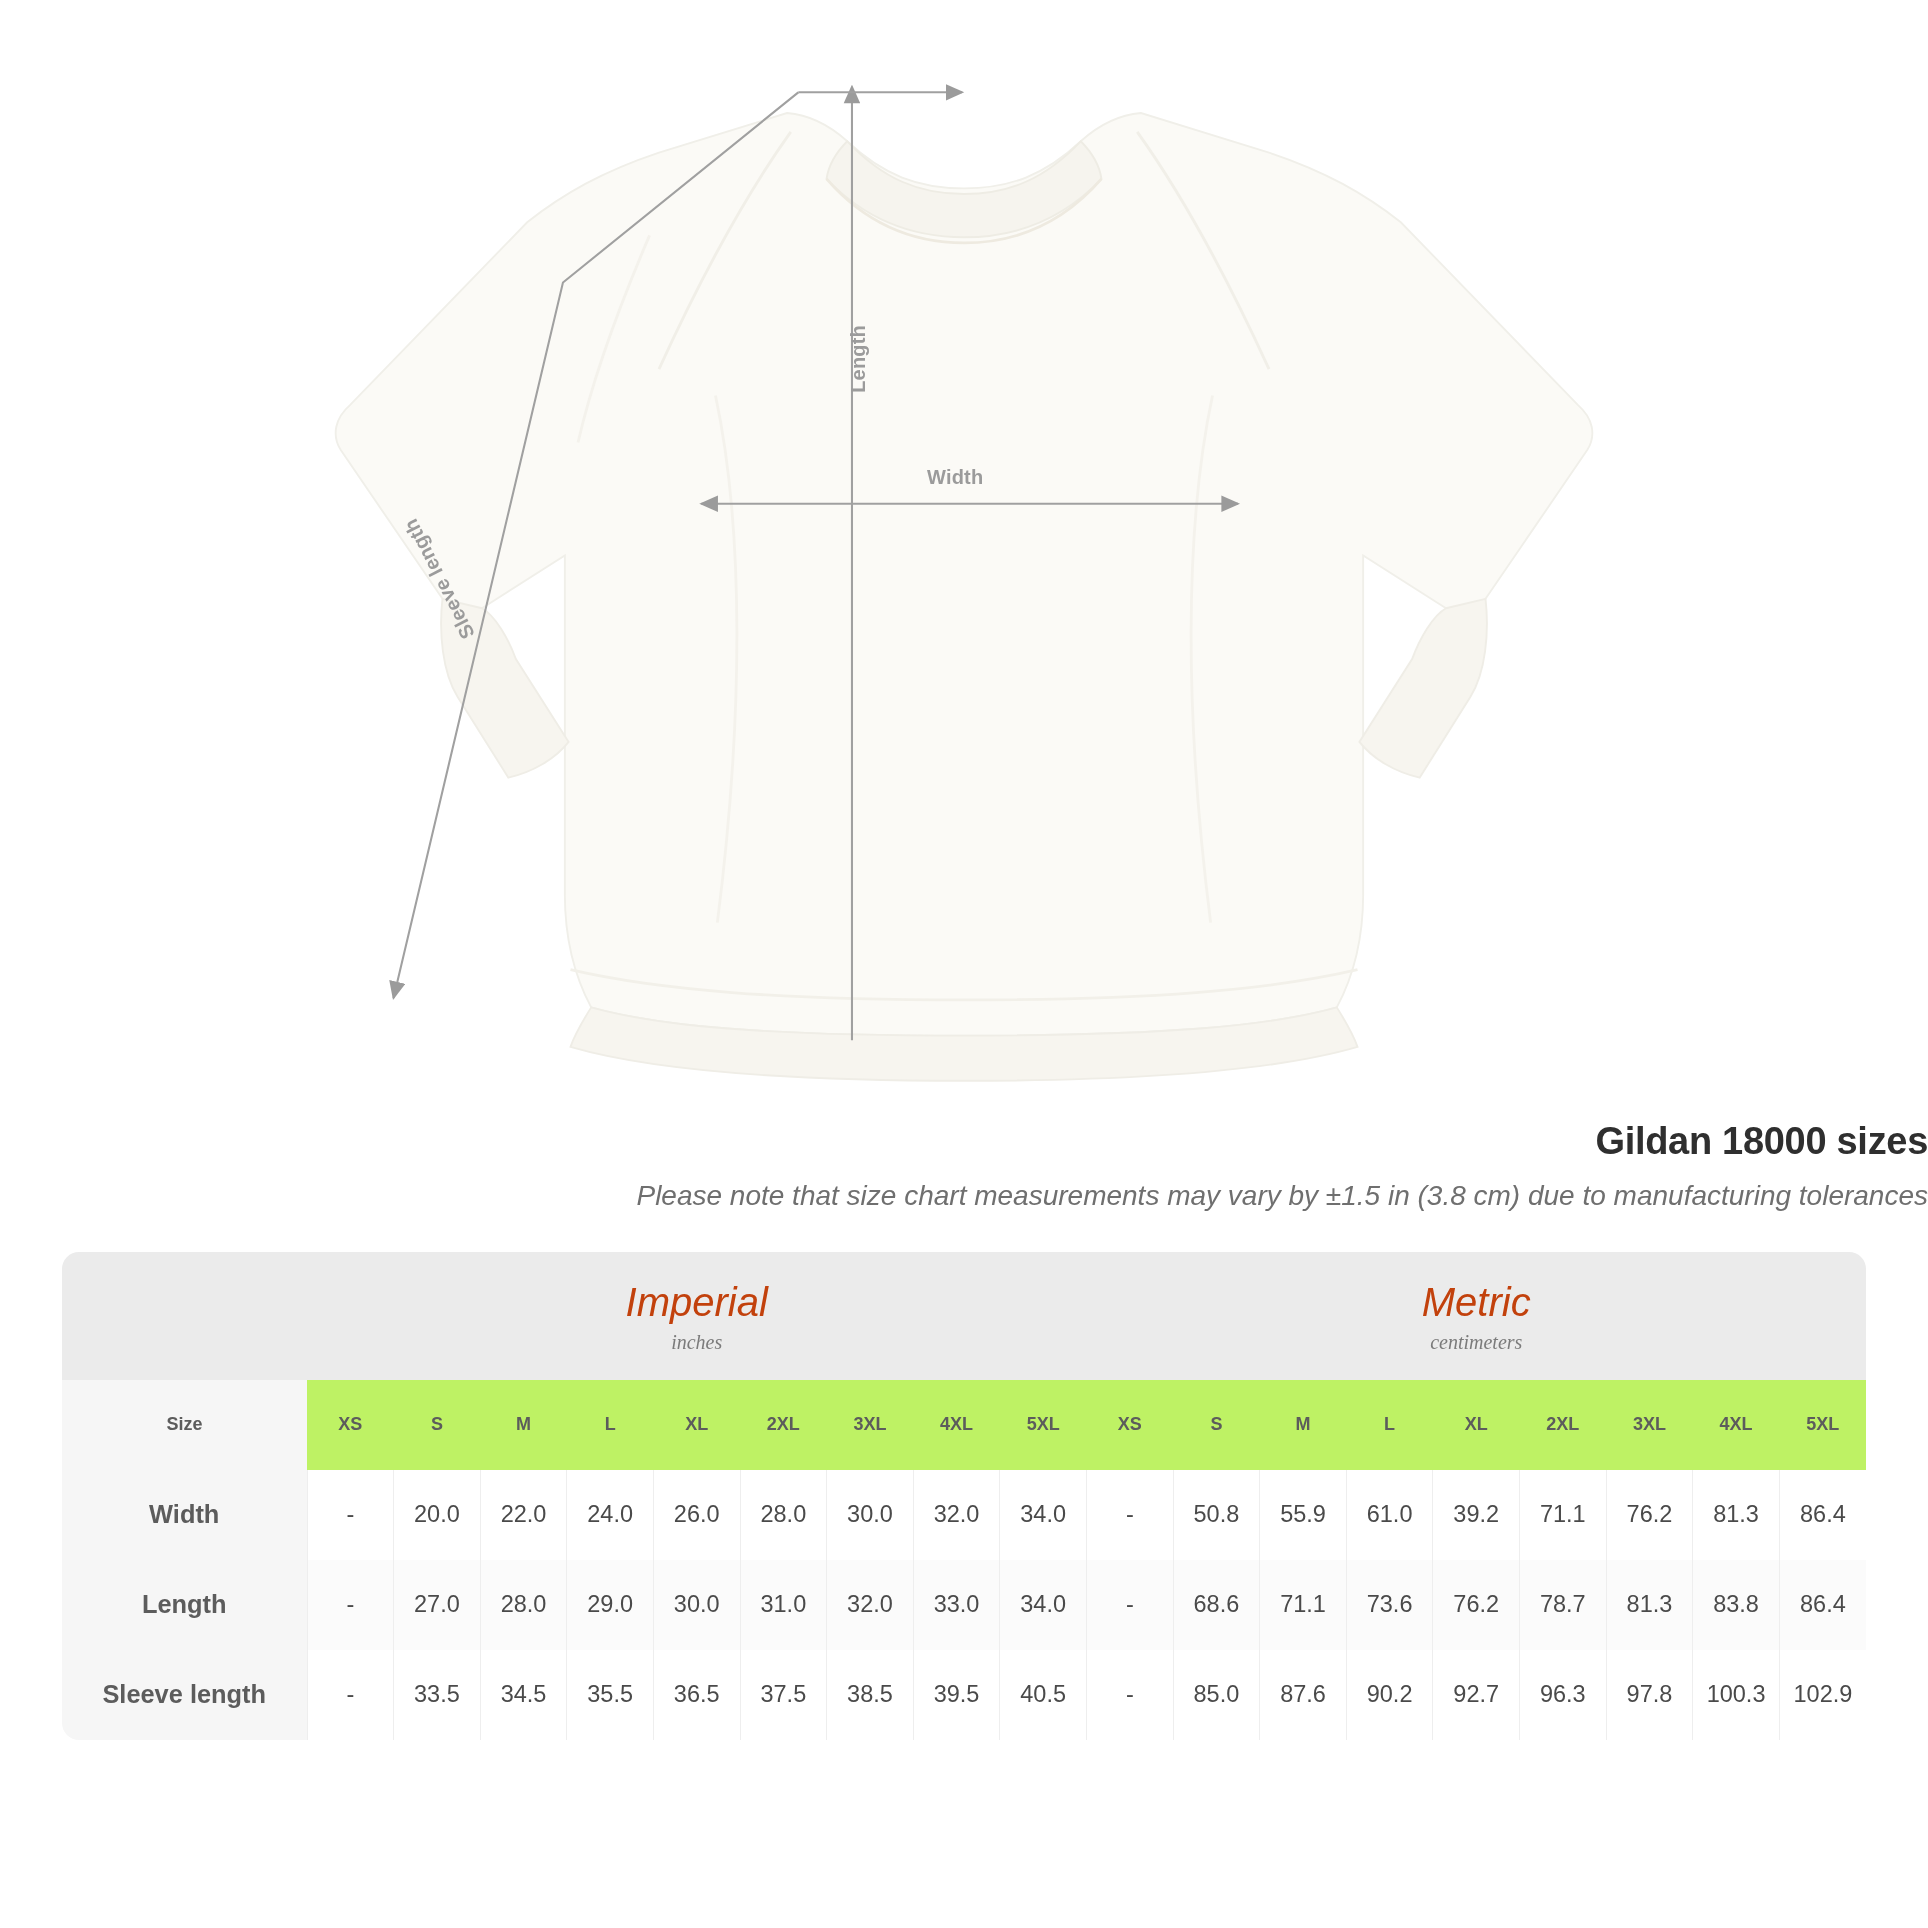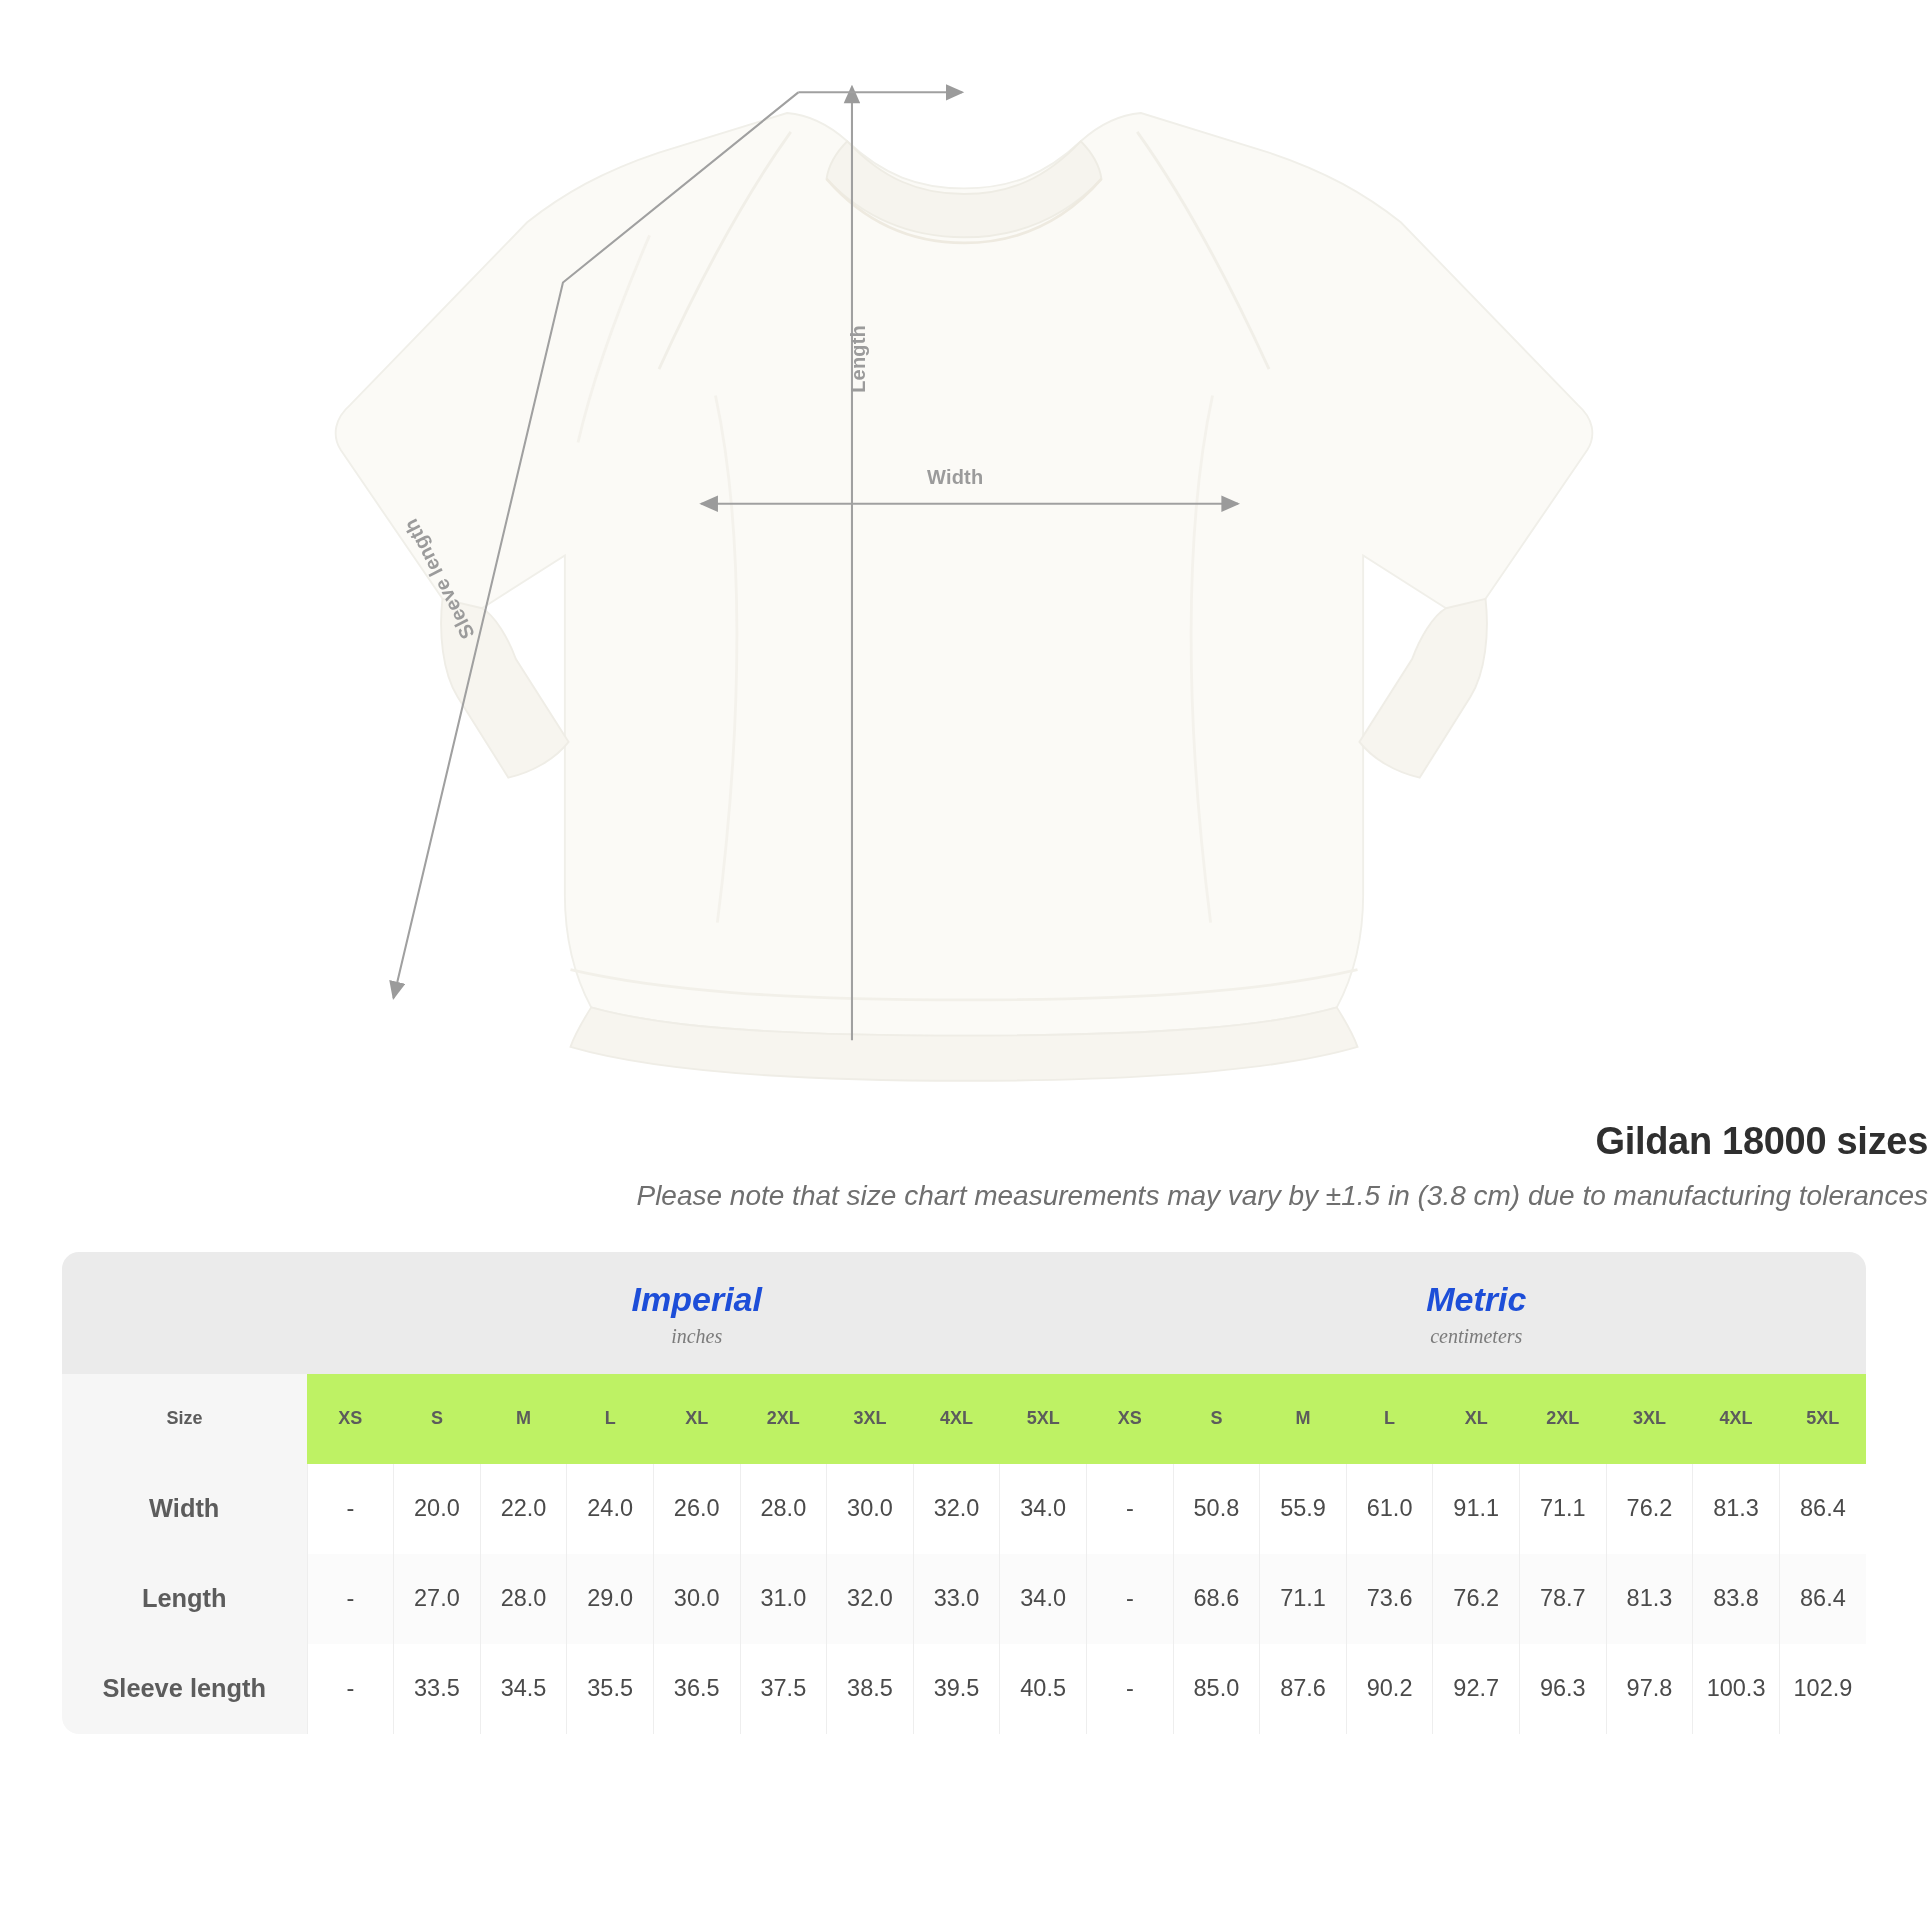--- a/index.html
+++ b/index.html
@@ -86,24 +86,24 @@
     vertical-align: middle;
     font-size: 23.5px;
     color: #4a4a4a;
     border: none;
   }
   .unit-header-cell {
     background: #ebebeb;
     padding: 28px 0 26px 0;
   }
   .unit-name {
-    font-size: 34px;
+    font-size: 40px;
     font-style: italic;
-    font-weight: bold;
-    color: #1d4ed8;
+    font-weight: normal;
+    color: #c2410c;
   }
   .unit-sub {
     font-size: 20px;
     font-style: italic;
     color: #7b7b7b;
     margin-top: 5.6px;
     font-family: Liberation Serif, serif;
   }
   .corner-cell { background: #ebebeb; }
 
@@ -276,21 +276,21 @@
           <td>24.0</td>
           <td>26.0</td>
           <td>28.0</td>
           <td>30.0</td>
           <td>32.0</td>
           <td>34.0</td>
           <td>-</td>
           <td>50.8</td>
           <td>55.9</td>
           <td>61.0</td>
-          <td>91.1</td>
+          <td>39.2</td>
           <td>71.1</td>
           <td>76.2</td>
           <td>81.3</td>
           <td>86.4</td>
         </tr>
 
         <tr class="data-row alt">
           <td class="rowlabel">Length</td>
           <td>-</td>
           <td>27.0</td>

